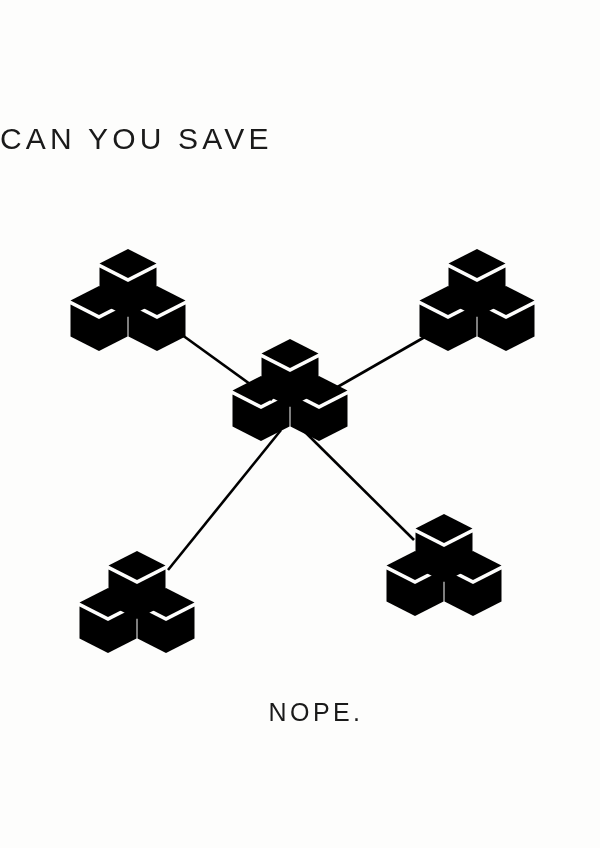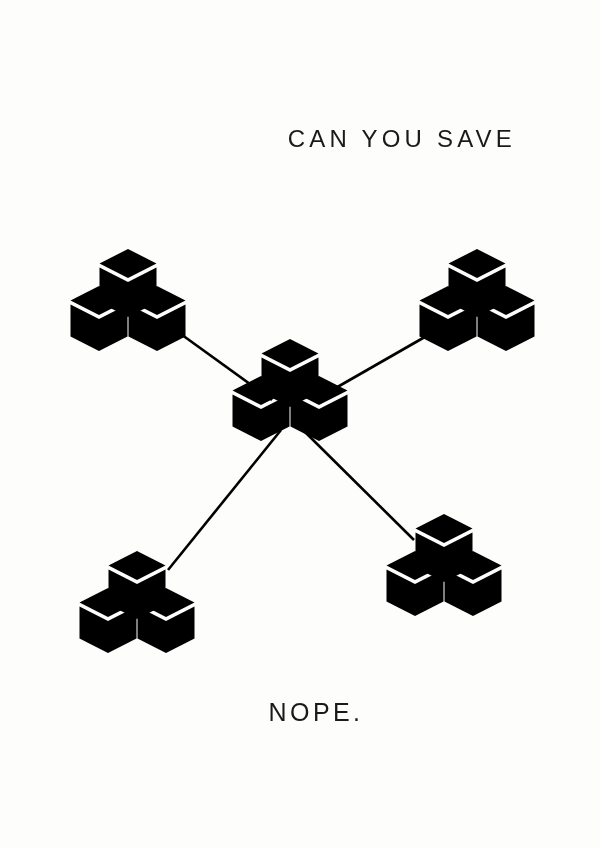--- a/index.html
+++ b/index.html
@@ -18,23 +18,23 @@
     position: relative;
     width: 600px;
     height: 848px;
     background: #fdfdfc;
   }
   .headline {
     position: absolute;
     left: 0;
     top: 82px;
     width: 516px;
-    text-align: right;
+    text-align: left;
     font-family: "Liberation Sans", sans-serif;
-    font-size: 24px;
+    font-size: 30px;
     font-weight: 400;
     letter-spacing: 4.2px;
     line-height: 38px;
     color: #1a1a1a;
     white-space: pre-line;
     user-select: none;
   }
   .headline-line {
     display: block;
   }

